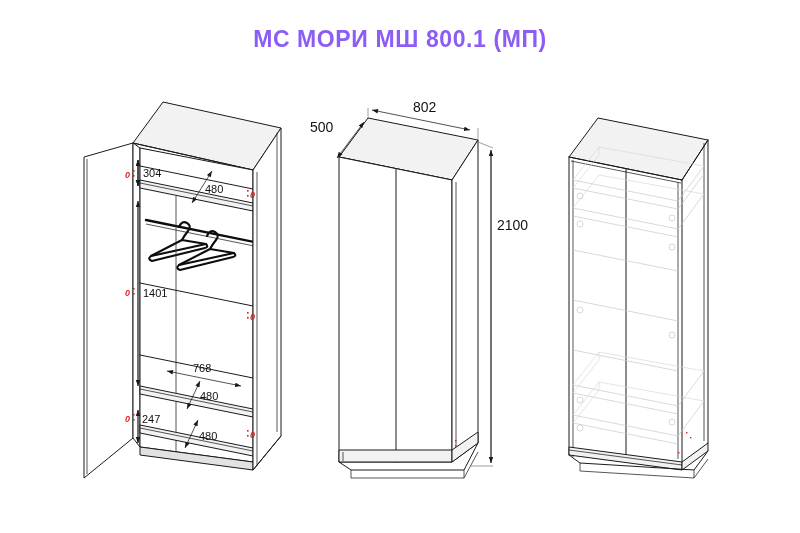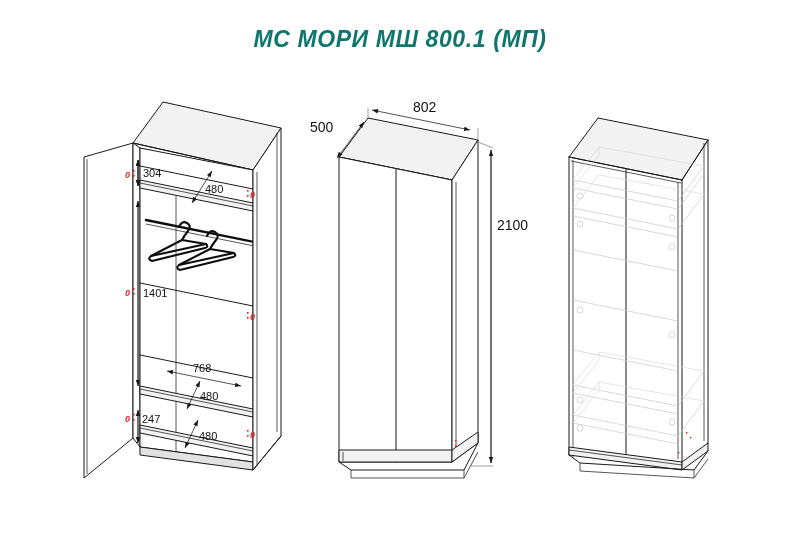--- a/index.html
+++ b/index.html
@@ -5,22 +5,22 @@
   html,body{margin:0;padding:0;background:#ffffff;}
   body{
     width:800px;height:533px;position:relative;overflow:hidden;
     font-family:"Liberation Sans","DejaVu Sans",sans-serif;
     background:#ffffff;
   }
   #sheet{position:absolute;inset:0;width:800px;height:533px;}
   .title{
     position:absolute;left:0;top:26px;width:800px;text-align:center;
     font-family:"Liberation Sans","DejaVu Sans",sans-serif;
-    font-style:italic;font-weight:bold;font-size:23px;letter-spacing:.6px;
-    color:#0f766e;white-space:nowrap;
+    font-weight:bold;font-size:23px;letter-spacing:.6px;
+    color:#8b5cf6;white-space:nowrap;
   }
   svg{position:absolute;left:0;top:0;width:800px;height:533px;display:block;}
   .ln{fill:none;stroke:#1a1a1a;stroke-width:1;stroke-linecap:round;stroke-linejoin:round;}
   .ln-thin{fill:none;stroke:#2b2b2b;stroke-width:.8;}
   .panel{fill:#ffffff;stroke:#1a1a1a;stroke-width:1;stroke-linejoin:round;}
   .panel-sh{fill:#f2f2f2;stroke:#1a1a1a;stroke-width:1;stroke-linejoin:round;}
   .panel-dk{fill:#e2e2e2;stroke:#1a1a1a;stroke-width:1;stroke-linejoin:round;}
   .ghost{fill:none;stroke:#c9c9c9;stroke-width:.7;}
   .ghost2{fill:none;stroke:#d8d8d8;stroke-width:.7;}
   .hang{fill:none;stroke:#0d0d0d;stroke-width:2.1;stroke-linecap:round;stroke-linejoin:round;}

